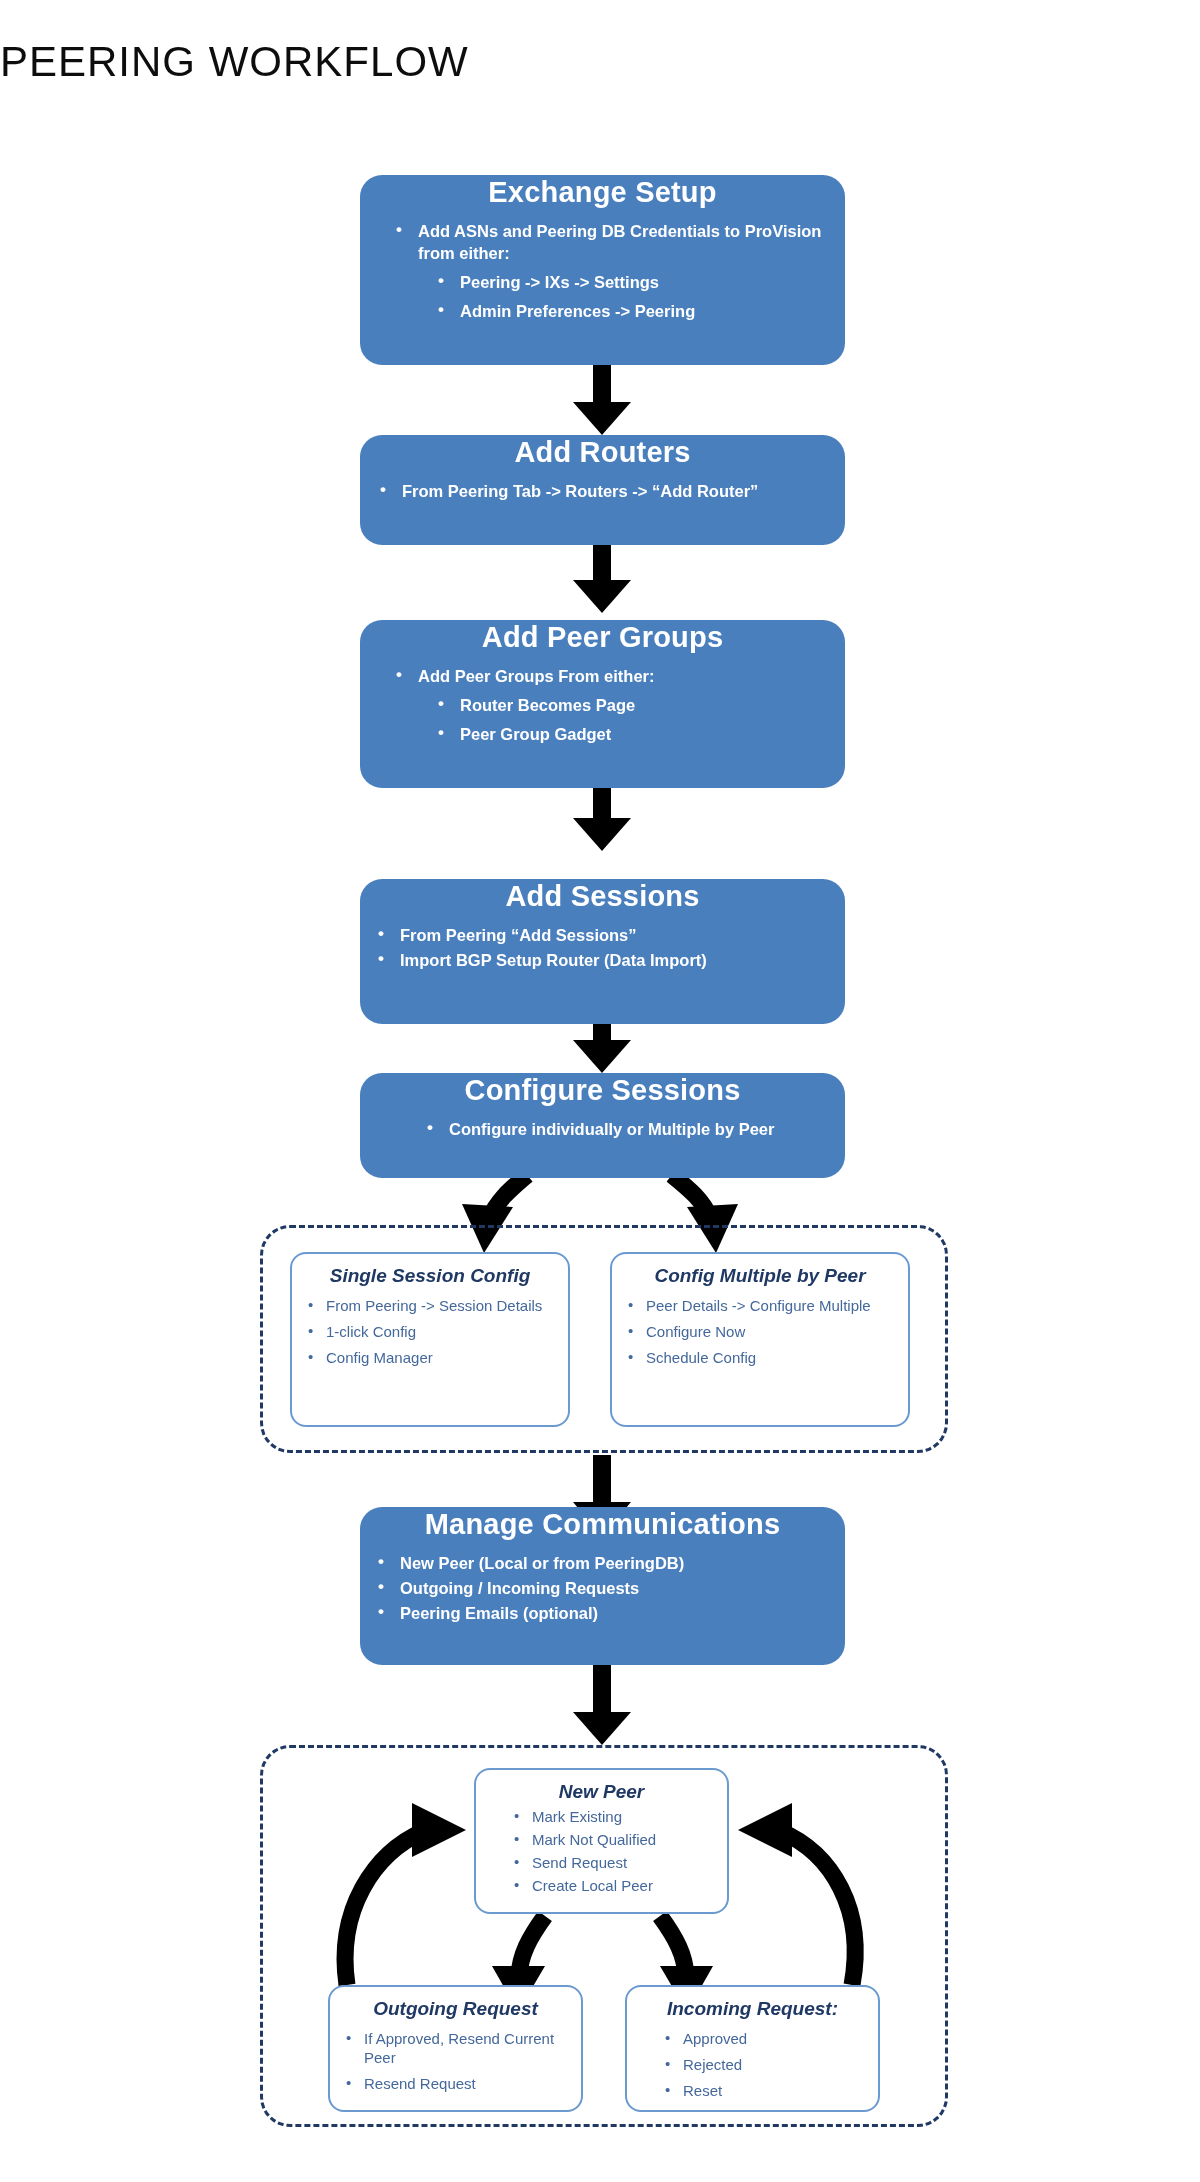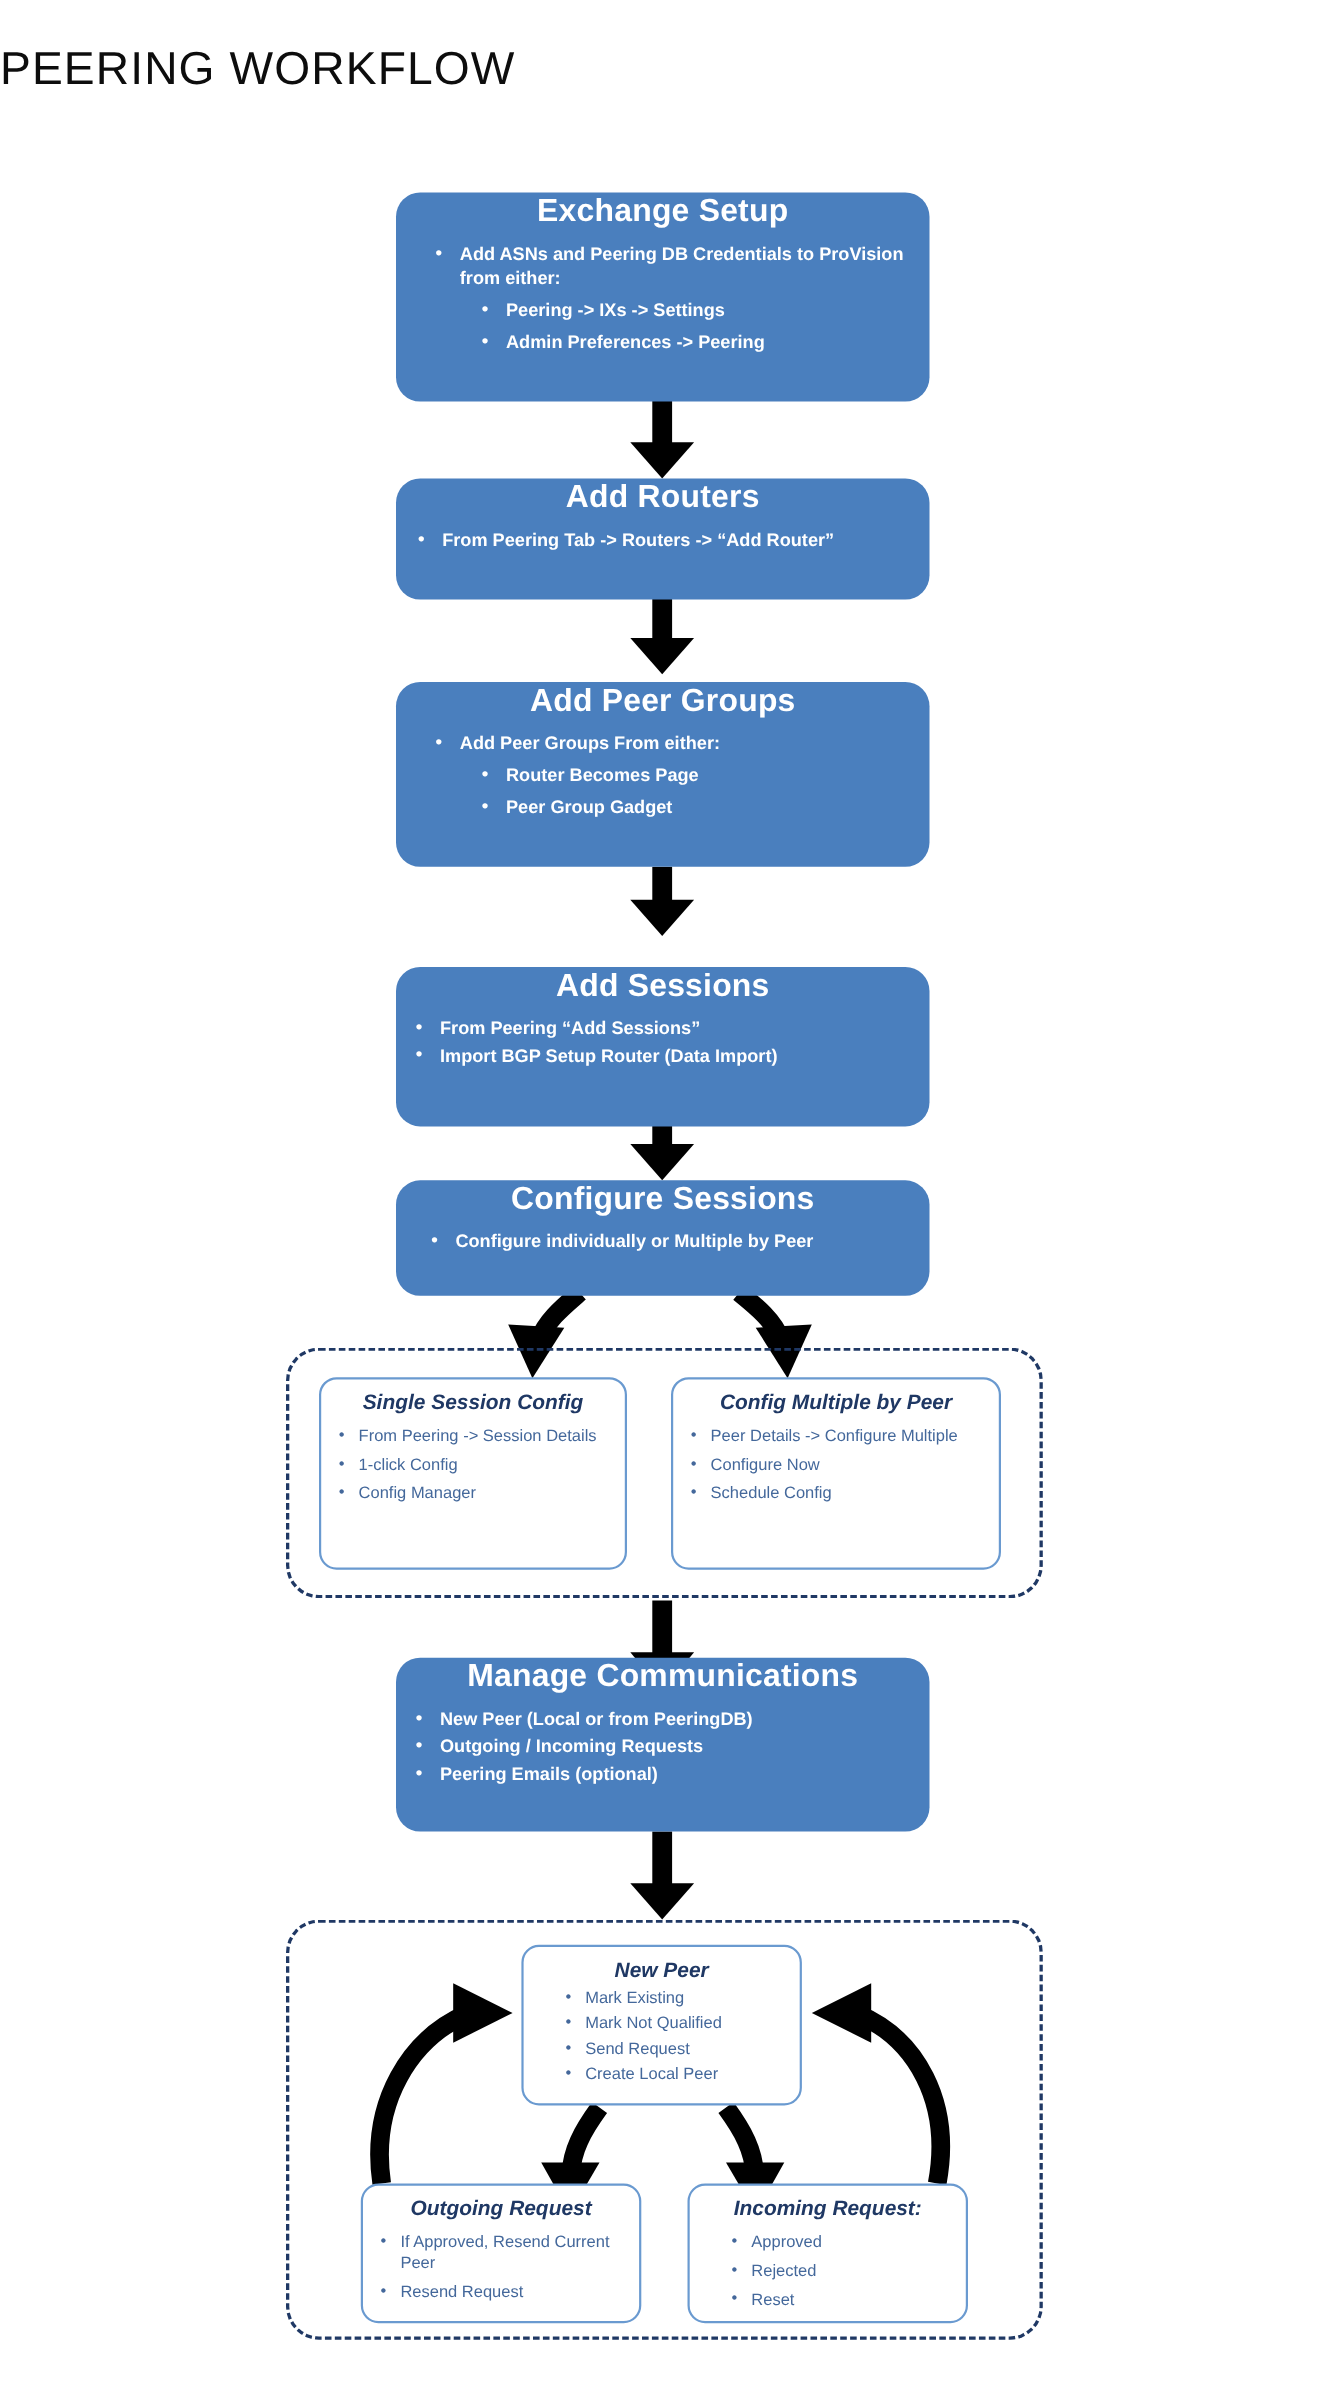--- a/index.html
+++ b/index.html
@@ -169,21 +169,21 @@
   <div class="pbox" id="box-add-sessions" style="left:360px;top:855px;width:485px;height:145px;margin-top:24px;">
     <div class="pb-title">Add Sessions</div>
     <ul class="lvl1" style="padding-left:10px;">
       <li>From  Peering “Add Sessions”</li>
       <li>Import BGP Setup Router (Data Import)</li>
     </ul>
   </div>
 
   <div class="pbox" id="box-configure-sessions" style="left:360px;top:1073px;width:485px;height:105px;">
     <div class="pb-title">Configure Sessions</div>
-    <ul class="lvl1" style="padding-left:24px;">
+    <ul class="lvl1" style="padding-left:24px;margin-left:35px;">
       <li>Configure individually or Multiple by Peer</li>
     </ul>
   </div>
 
   <div class="dashbox" id="group-config" style="left:260px;top:1225px;width:688px;height:228px;"></div>
 
   <div class="wbox" id="box-single-session-config" style="left:290px;top:1252px;width:280px;height:175px;">
     <div class="wb-title">Single Session Config</div>
     <ul>
       <li>From Peering -&gt; Session Details</li>

